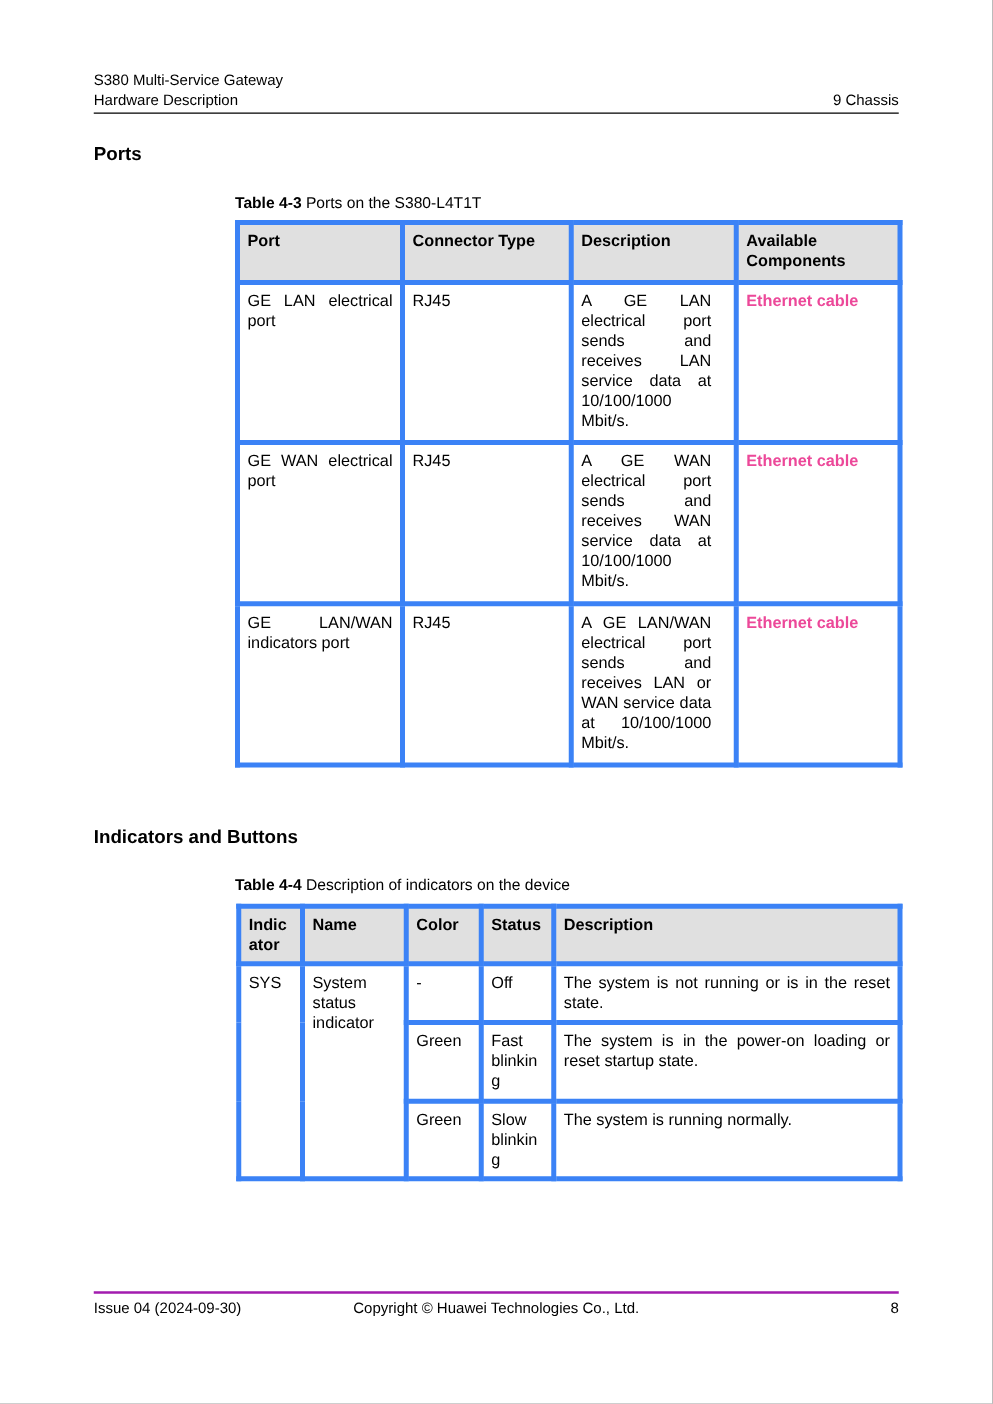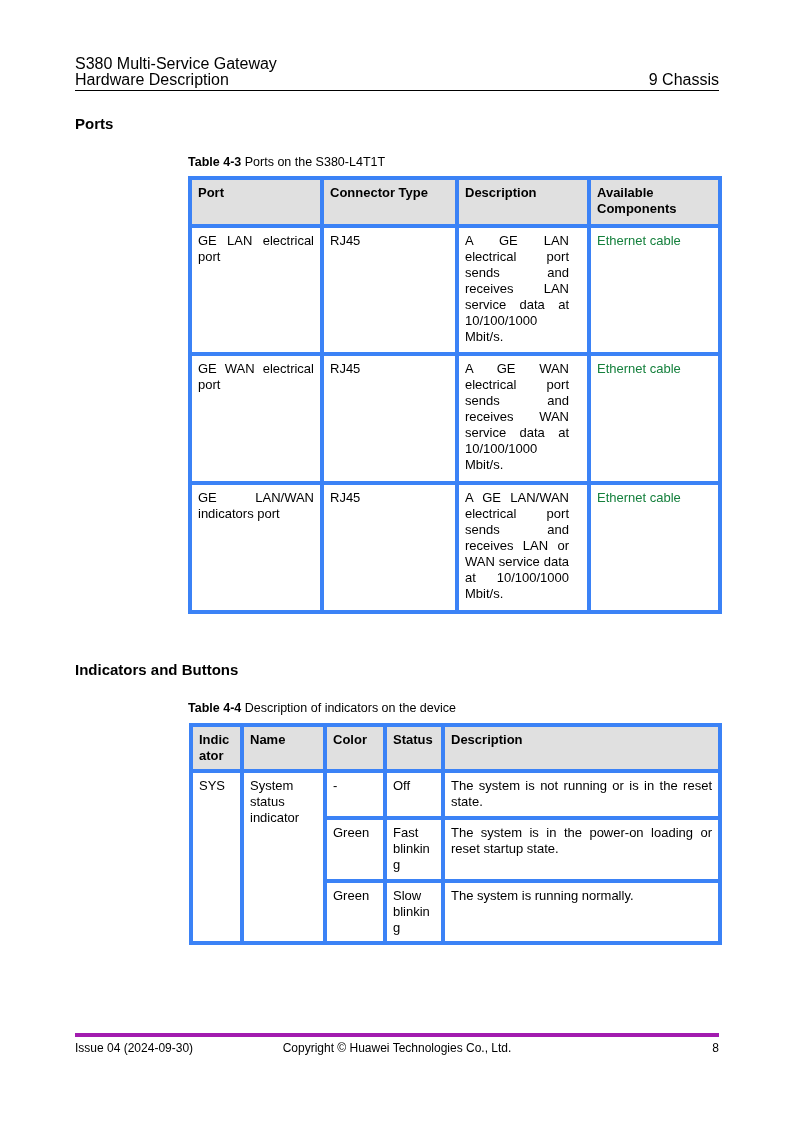--- a/index.html
+++ b/index.html
@@ -17,21 +17,21 @@
 
   
   .page-header {
     position: absolute;
     top: 56px; left: 75px; width: 644px;
     display: flex;
     justify-content: space-between;
     align-items: flex-end;
     border-bottom: 1px solid #000;
     padding-bottom: 2px;
-    font-size: 16px;
+    font-size: 12px;
     line-height: 16px;
   }
   .page-header .hdr-left div { white-space: nowrap; }
   .page-header .hdr-right { white-space: nowrap; }
 
   
   .section-heading {
     position: absolute;
     left: 75px;
     font-size: 15px;
@@ -77,31 +77,31 @@
 
   tr.h48 { height: 48px; }
   tr.h128 { height: 128px; margin-left: 40px; }
   tr.h129 { height: 129px; }
   tr.h43 { height: 43px; }
   tr.h47 { height: 47px; }
   tr.h63 { height: 63px; }
   tr.h60 { height: 60px; }
 
   a.doc-link {
-    color: #15803d;
-    font-weight: normal;
+    color: #ec4899;
+    font-weight: bold;
     text-decoration: none;
     cursor: pointer;
   }
 
   
   .page-footer {
     position: absolute;
     top: 1033px; left: 75px; width: 644px;
-    border-top: 4px solid #a21caf;
+    border-top: 2px solid #a21caf;
     padding-top: 4px;
     font-size: 12px;
     line-height: 15px;
   }
   .page-footer .ftr-issue { position: absolute; left: 0; top: 4px; white-space: nowrap; }
   .page-footer .ftr-copyright {
     position: absolute; left: 50%; top: 4px;
     transform: translateX(-50%);
     white-space: nowrap;
   }

